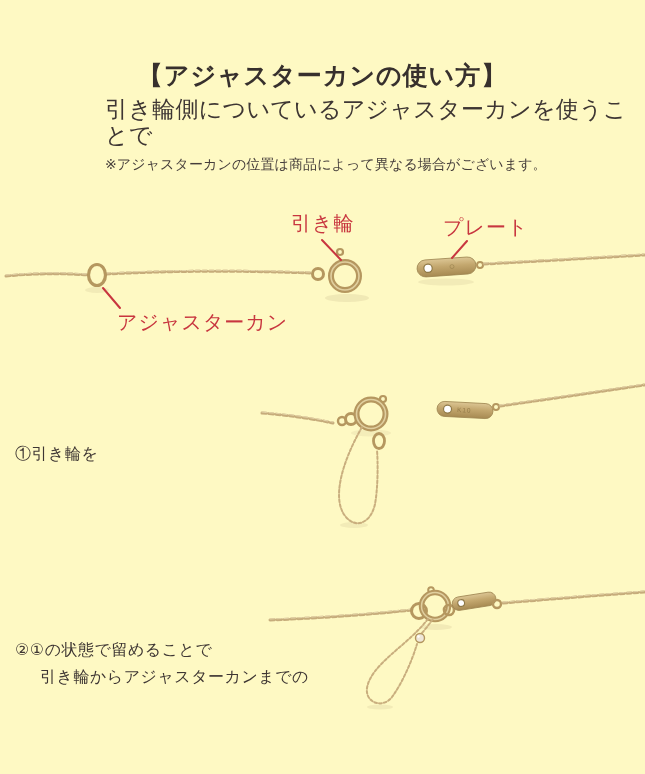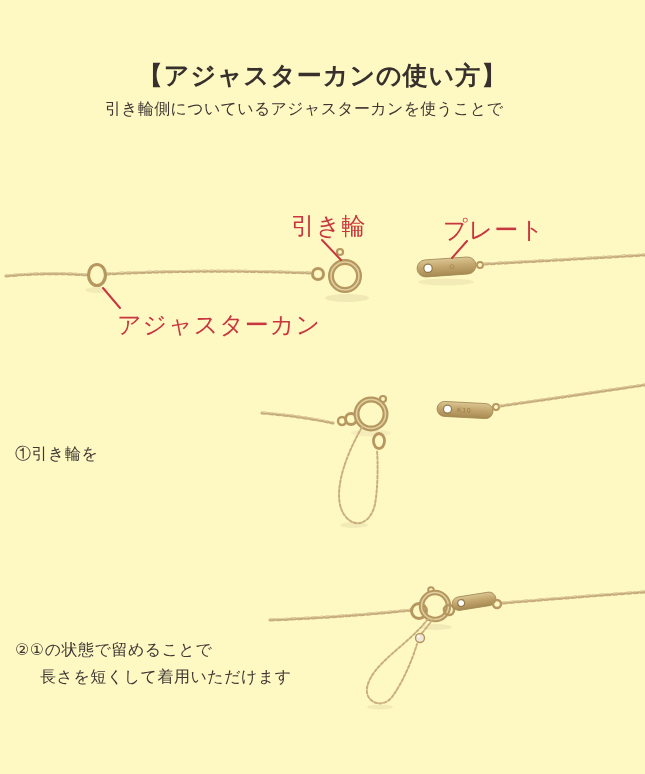--- a/index.html
+++ b/index.html
@@ -22,34 +22,34 @@
     font-size: 25px;
     font-weight: 700;
     letter-spacing: 1px;
     color: #37302d;
   }
   .intro {
     position: absolute;
     left: 105px; top: 96px;
   }
   .intro-line {
-    font-size: 16px;
+    font-size: 23px;
     line-height: 26px;
     letter-spacing: 0.3px;
   }
   .intro-note {
     margin-top: 8px;
     font-size: 14px;
     letter-spacing: 0.1px;
     color: #463e3b;
   }
   .label {
     position: absolute;
     color: #c8363f;
-    font-size: 24px;
+    font-size: 20px;
     letter-spacing: 1px;
     white-space: nowrap;
   }
   .label-clasp    { left: 291px; top: 210px; }
   .label-plate    { left: 443px; top: 214px; }
   .label-adjuster { left: 117px; top: 309px; }
   .photo { position: absolute; left: 0; display: block; }
   .photo1 { top: 205px; }
   .photo2 { top: 375px; }
   .photo3 { top: 565px; }
@@ -89,20 +89,21 @@
 </style>
 </head>
 <body>
 
 <div class="page">
 
   <h1 class="title">【アジャスターカンの使い方】</h1>
 
   <div class="intro">
     <div class="intro-line">引き輪側についているアジャスターカンを使うことで</div>
+    <div class="intro-note">※アジャスターカンの位置は商品によって異なる場合がございます。</div>
   </div>
 
   <div class="label label-clasp">引き輪</div>
   <div class="label label-adjuster">アジャスターカン</div>
   <div class="label label-plate">プレート</div>
 
   <svg class="photo photo1" width="645" height="140" viewBox="0 205 645 140">
     <defs>
       <linearGradient id="goldA" x1="0" y1="0" x2="0" y2="1">
         <stop offset="0" stop-color="#dcc694"></stop>
@@ -205,16 +206,16 @@
     <path class="chain-hl" d="M 503 602 Q 575 596 644 591"></path>
 
     <path class="chain-fine" d="M 428 619 C 407 646 371 664 367 688 C 365 703 383 709 392 697 C 403 682 413 658 417 644"></path>
     <path class="chain-fine" d="M 422 633 Q 428 626 433 619"></path>
     <circle cx="420" cy="638" r="4.5" fill="#efe7d8" stroke="#b3965f" stroke-width="1.4"></circle>
     <circle cx="418.5" cy="636.5" r="1.2" fill="#ffffff"></circle>
   </svg>
 
   <div class="step step2">
     <div>②①の状態で留めることで</div>
-    <div class="indent">長さを短くして着用いただけます</div>
+    <div class="indent">引き輪からアジャスターカンまでの</div>
   </div>
 
 </div>
 
 </body></html>

